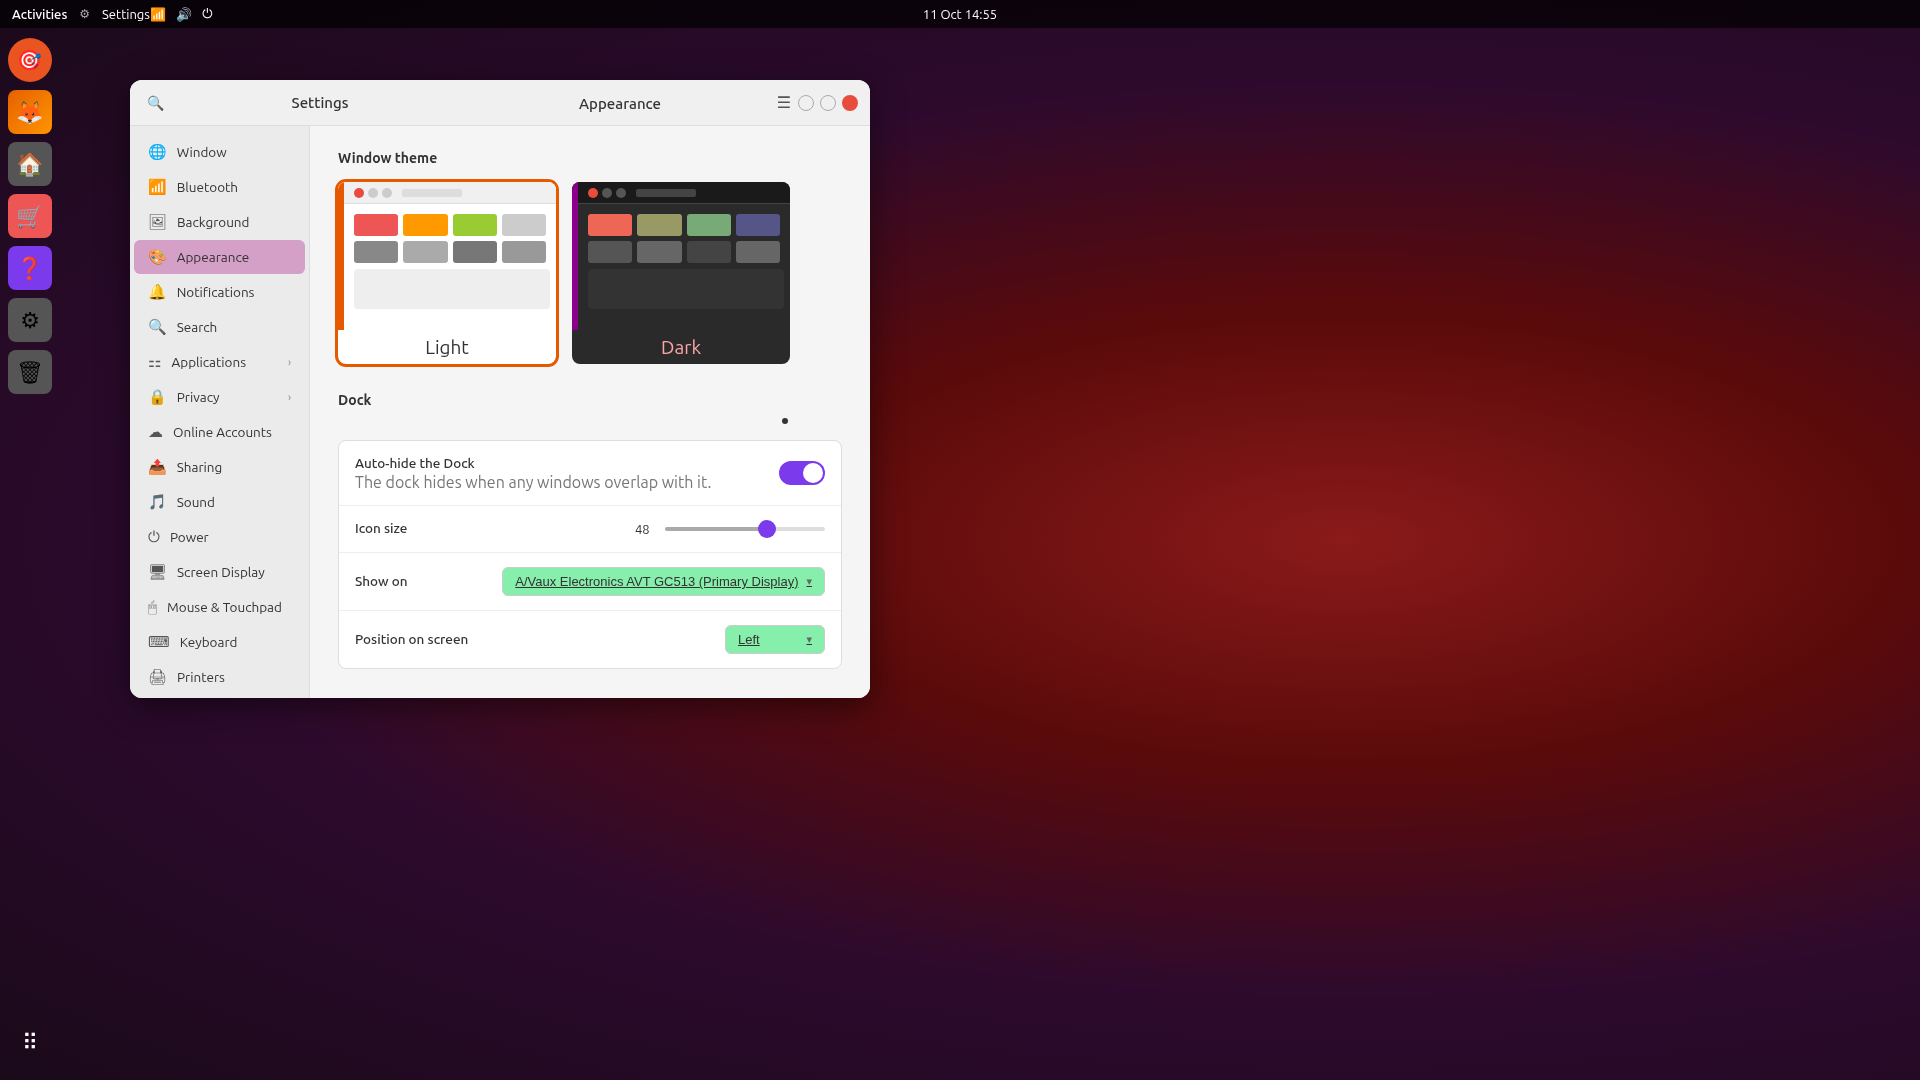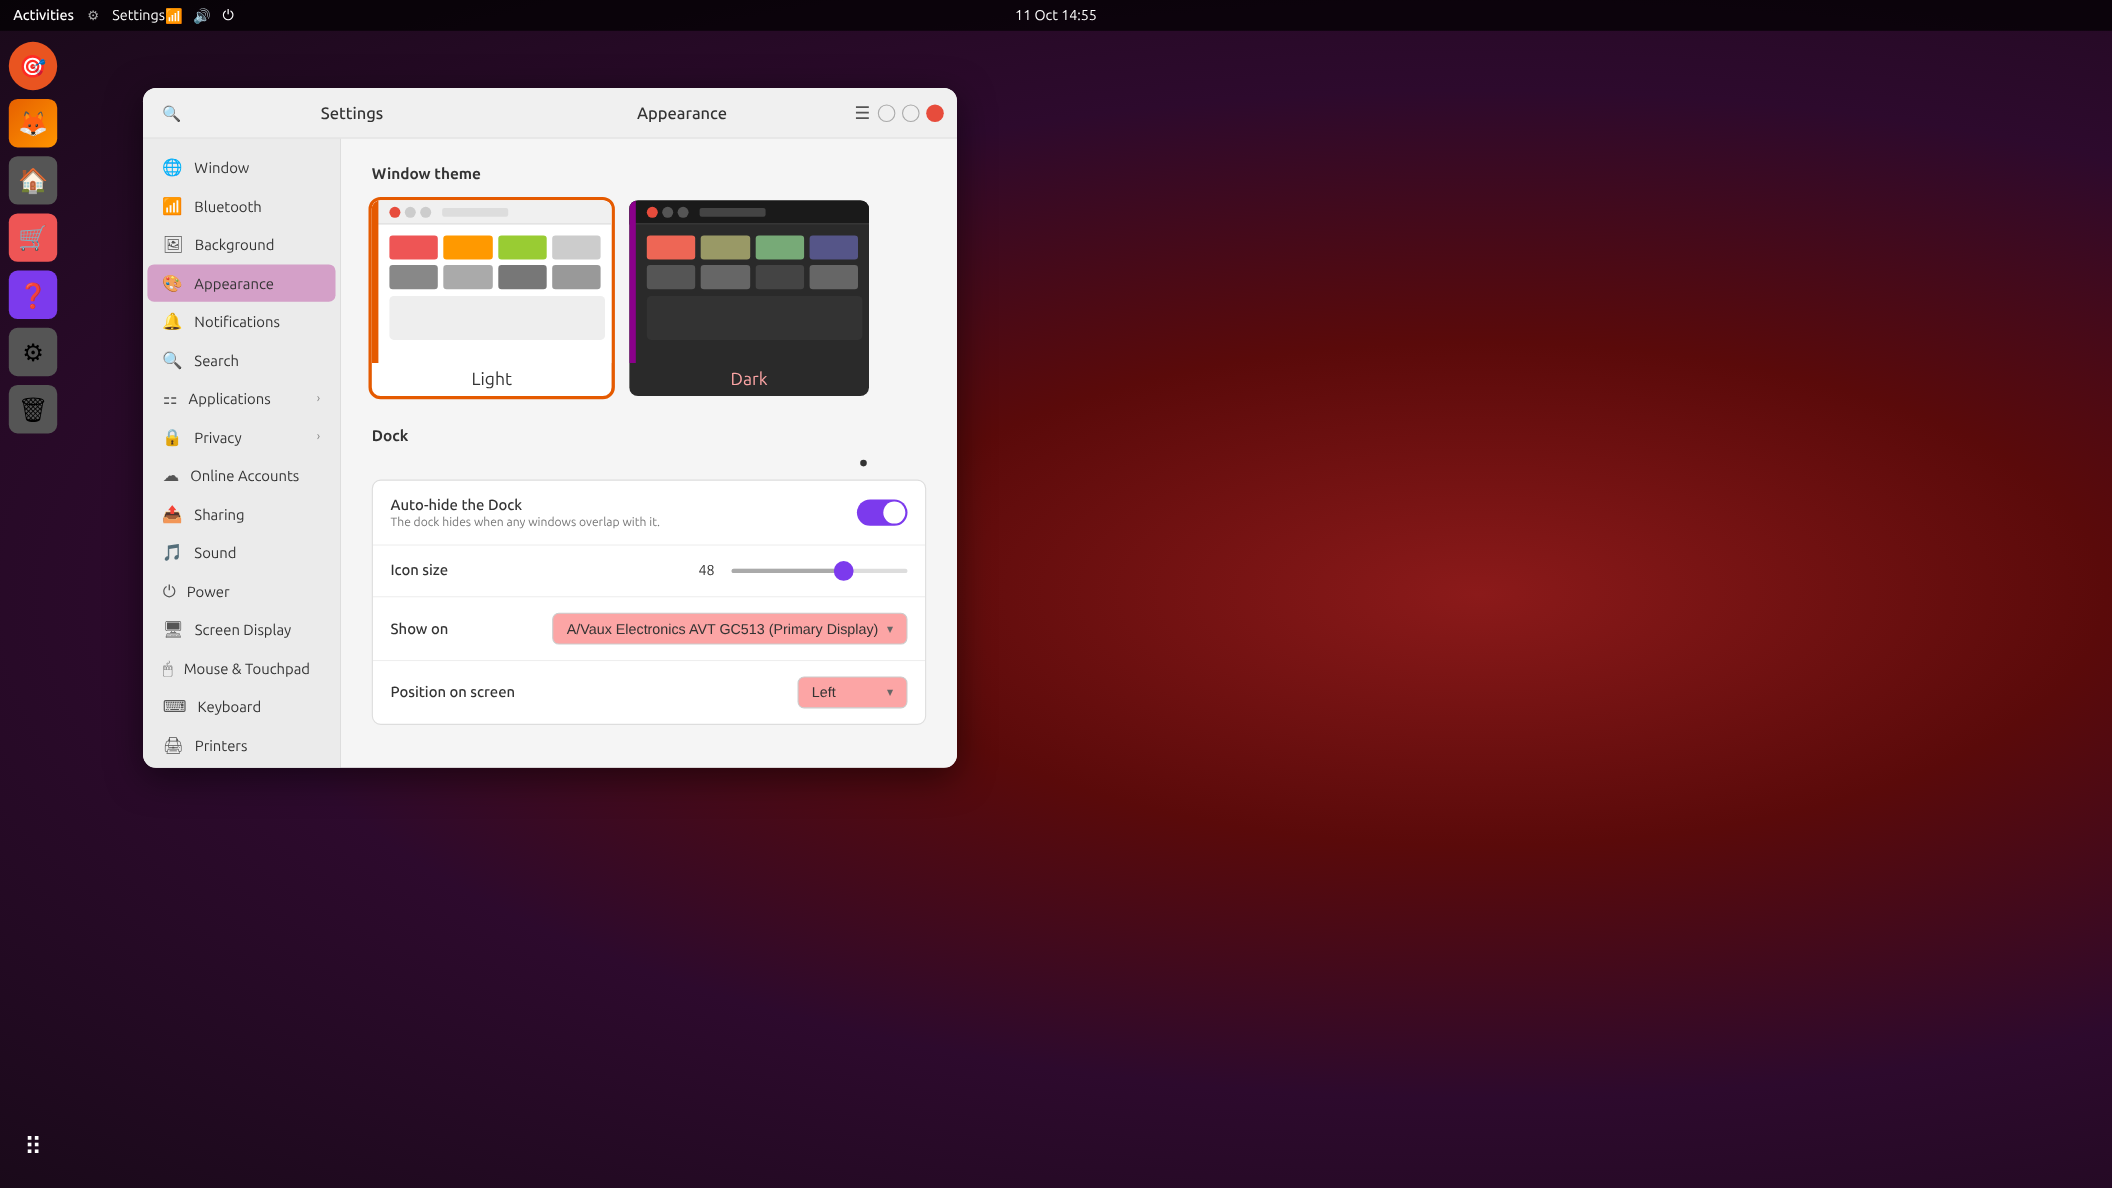--- a/index.html
+++ b/index.html
@@ -177,21 +177,21 @@
       overflow: hidden;
       cursor: pointer;
       position: relative;
       width: 218px;
     }
     .theme-card.selected {
       outline: 3px solid #e55a00;
     }
     .theme-card .card-label {
       text-align: center;
-      font-size: 16px;
+      font-size: 19px;
       padding: 6px;
       background: #fff;
       color: #333;
     }
     .theme-card.dark-card .card-label {
       background: #2a2a2a;
       color: #fca5a5;
     }
 
     
@@ -264,21 +264,21 @@
     }
     .dock-row:last-child { border-bottom: none; }
     .dock-row-info { flex: 1; }
     .dock-row-label {
       font-size: 13.5px;
       color: #333;
       font-weight: 500;
       margin-bottom: 2px;
     }
     .dock-row-sublabel {
-      font-size: 11px;
+      font-size: 16px;
       color: #777;
     }
     .dock-row-right { margin-left: auto; display: flex; align-items: center; }
 
     
     .toggle-switch {
       width: 46px; height: 24px;
       border-radius: 12px;
       background: #7c3aed;
       position: relative;
@@ -322,32 +322,33 @@
       border-radius: 50%;
       background: #7c3aed;
       position: absolute;
       top: -7px;
       left: 58%;
       cursor: pointer;
     }
 
     
     .dropdown-btn {
-      background: #fca5a5;
+      background: #86efac;
       border: 1px solid #ccc;
       border-radius: 6px;
       padding: 6px 12px;
       font-size: 13px;
       color: #333;
       cursor: pointer;
       display: flex;
       align-items: center;
       gap: 8px;
       min-width: 260px;
       justify-content: space-between;
+      text-decoration: underline;
     }
     .dropdown-btn .chevron-down { font-size: 11px; color: #666; }
 
     .pos-dropdown {
       min-width: 100px;
     }
 
     
     .ubuntu-logo {
       width: 44px; height: 44px;

